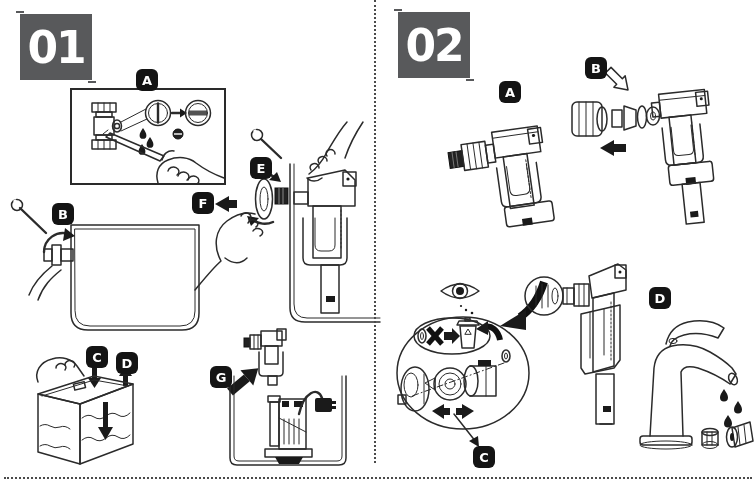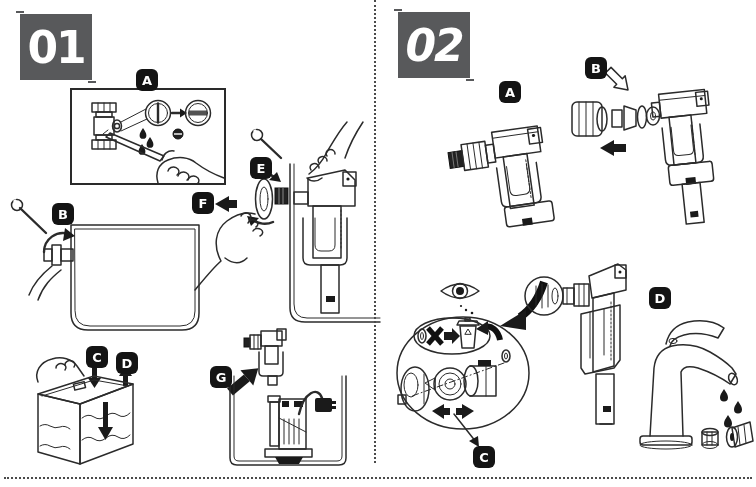--- a/index.html
+++ b/index.html
@@ -270,21 +270,21 @@
         <rect class="fl" x="110" y="84" width="4" height="3"></rect>
       </g>
     </svg>
   </section>
 
   <div class="divider-v"></div>
   <div class="divider-h"></div>
 
   <section>
 
-    <div class="step-num" style="left:398px; top:12px;font-style:italic;">02</div>
+    <div class="step-num" style="left:398px; top:12px;">02</div>
 
     <div class="badge" style="left:499px; top:81px;">A</div>
 
     <svg class="abs" style="left:448px; top:93px;" width="114" height="146" viewBox="0 0 114 146">
       <g transform="rotate(-8 55 70)">
         <rect class="dk" x="2" y="52" width="14" height="16"></rect>
         <line x1="6" y1="52" x2="6" y2="68" stroke="#777" stroke-width="1"></line>
         <line x1="10" y1="52" x2="10" y2="68" stroke="#777" stroke-width="1"></line>
         <rect class="ln" x="16" y="46" width="24" height="26"></rect>
         <line class="lnt" x1="22" y1="46" x2="22" y2="72"></line>

